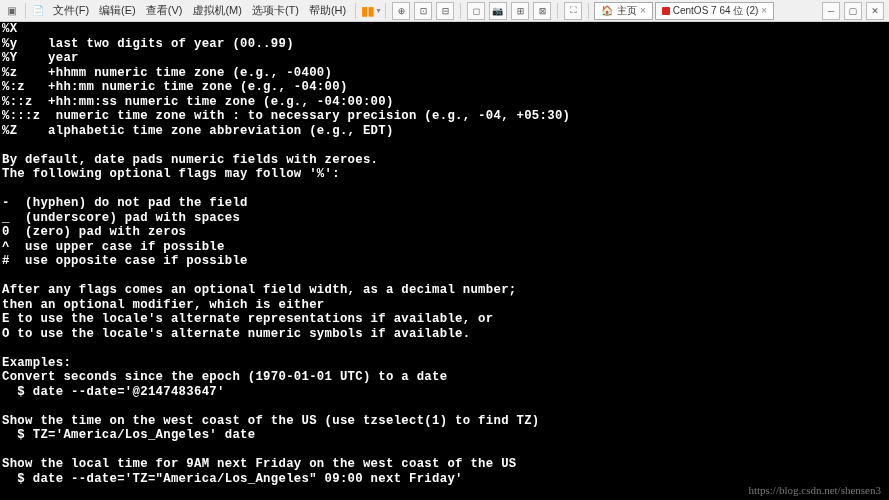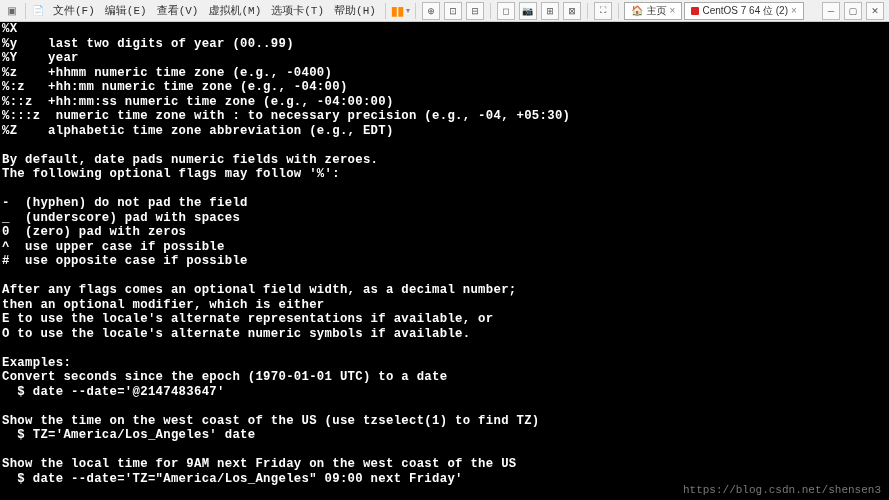--- a/index.html
+++ b/index.html
@@ -1,26 +1,26 @@
 <!DOCTYPE html>
 <html><head>
 <meta charset="utf-8">
 <style>
 * { margin:0; padding:0; box-sizing:border-box; }
 body { width:889px; height:500px; background:#000; font-family:"Courier New",monospace; overflow:hidden; position:relative; }
 .toolbar { height:22px; background:#f0f0f0; border-bottom:1px solid #ccc; display:flex; align-items:center; font-family:Tahoma,sans-serif; font-size:11px; color:#333; padding:0 4px; gap:2px; }
 .tb-icon { width:16px; height:16px; display:flex; align-items:center; justify-content:center; font-size:10px; color:#666; }
-.tb-menu { padding:0 4px; cursor:default;font-family:Liberation Mono, monospace; }
+.tb-menu { padding:0 4px; cursor:default; }
 .tb-sep { width:1px; height:16px; background:#ccc; margin:0 3px; }
 .tb-pause { color:#ff8800; font-weight:bold; font-size:12px; }
 .tb-btn { width:18px; height:18px; border:1px solid #bbb; background:#fafafa; display:flex; align-items:center; justify-content:center; font-size:9px; color:#555; margin:0 1px; }
 .tb-tab { padding:1px 6px; border:1px solid #aaa; background:#fff; display:flex; align-items:center; gap:3px; font-size:10px; }
 .tb-red { width:8px; height:8px; background:#d22; border-radius:1px; }
 .term { padding:0 2px; color:#fff; font-size:12.3px; line-height:14.5px; white-space:pre; letter-spacing:0.3px; font-weight:bold; }
-.watermark { position:absolute; bottom:4px; right:8px; color:#aaa; font-family:Liberation Mono, monospace; font-size:11px; opacity:0.7; }
+.watermark { position:absolute; bottom:4px; right:8px; color:#aaa; font-family:Liberation Serif, serif; font-size:11px; opacity:0.7; }
 </style>
 </head>
 <body>
 
 <div class="toolbar">
   <span class="tb-icon">▣</span>
   <span class="tb-sep"></span>
   <span class="tb-icon">📄</span>
   <span class="tb-menu">文件(F)</span>
   <span class="tb-menu">编辑(E)</span>

